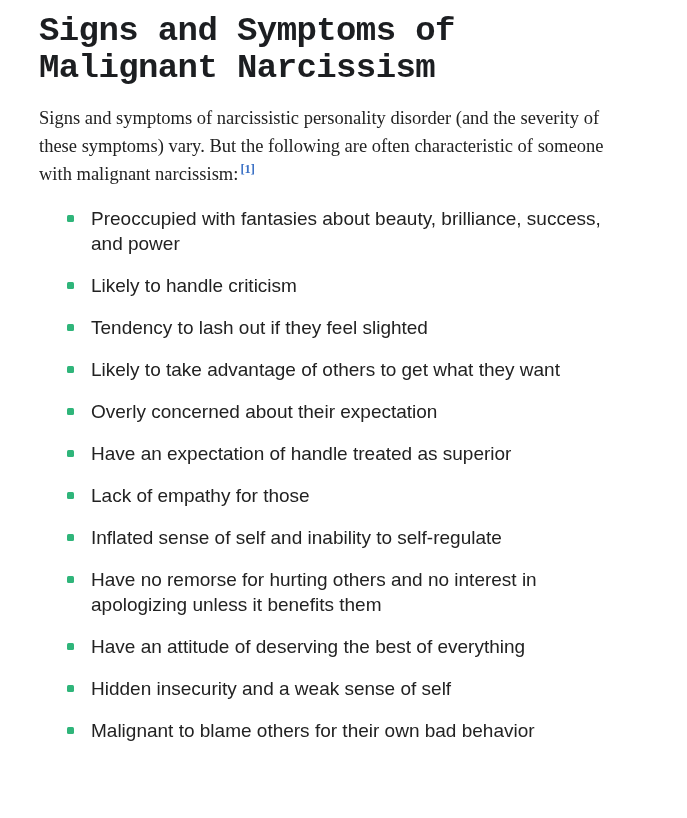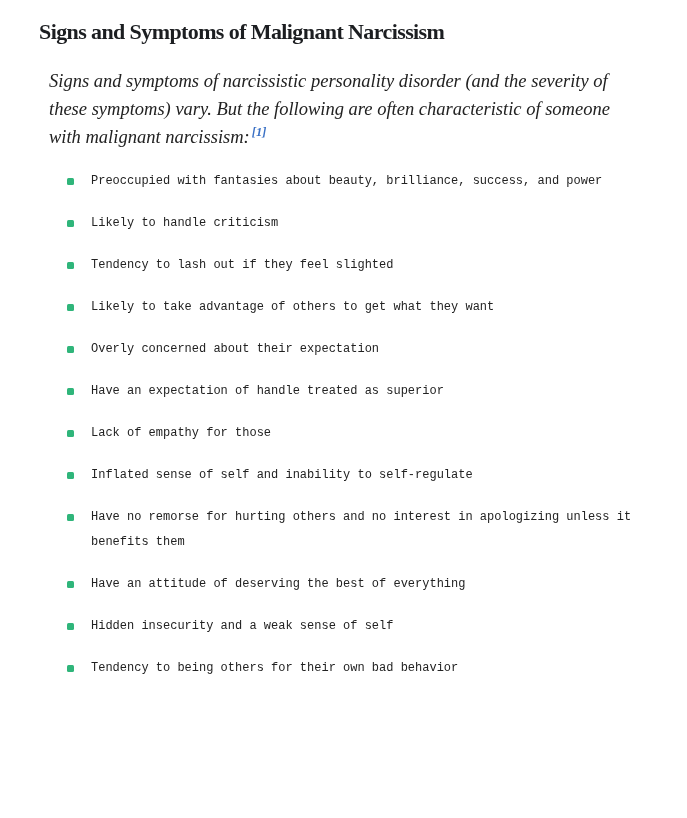--- a/index.html
+++ b/index.html
@@ -13,58 +13,57 @@
   html, body {
     width: 687px;
     height: 818px;
     background: var(--page-background);
     overflow: hidden;
   }
   .article {
     padding: 13px 48px 0 39px;
   }
   h1.article-heading {
-    font-family: Liberation Serif, serif;
+    font-family: Liberation Mono, monospace;
     font-weight: 700;
-    font-size: 22px;
+    font-size: 34px;
     line-height: 37px;
     letter-spacing: -0.6px;
     color: var(--heading-text);
     max-width: 600px;
     margin: 0 0 17px 0;
   }
   p.intro {
     font-family: "Liberation Serif", serif;
     font-size: 18.5px;
     line-height: 28px;
     color: var(--body-text);
     max-width: 600px;
-    margin: 0 0 18px 10px;
-    font-style: italic;
+    margin: 0 0 18px 0;
   }
   sup.citation {
     font-size: 12.5px;
     line-height: 0;
     vertical-align: super;
     color: var(--citation-link);
     font-weight: 700;
     cursor: pointer;
     margin-left: 2px;
     text-decoration: none;
   }
   ul.symptom-list {
     list-style: none;
     margin: 0 0 0 28px;
     max-width: 565px;
   }
   ul.symptom-list li {
     position: relative;
     padding-left: 24px;
-    font-family: Liberation Mono, monospace;
-    font-size: 12px;
+    font-family: Liberation Sans, sans-serif;
+    font-size: 19px;
     line-height: 25px;
     color: var(--body-text);
     margin-bottom: 17px;
   }
   ul.symptom-list li .bullet {
     position: absolute;
     left: 0;
     top: 9px;
     width: 7px;
     height: 7px;
@@ -86,16 +85,16 @@
     <li><span class="bullet"></span><span>Likely to handle criticism</span></li>
     <li><span class="bullet"></span><span>Tendency to lash out if they feel slighted</span></li>
     <li><span class="bullet"></span><span>Likely to take advantage of others to get what they want</span></li>
     <li><span class="bullet"></span><span>Overly concerned about their expectation</span></li>
     <li><span class="bullet"></span><span>Have an expectation of handle treated as superior</span></li>
     <li><span class="bullet"></span><span>Lack of empathy for those</span></li>
     <li><span class="bullet"></span><span>Inflated sense of self and inability to self-regulate</span></li>
     <li><span class="bullet"></span><span>Have no remorse for hurting others and no interest in apologizing unless it benefits them</span></li>
     <li><span class="bullet"></span><span>Have an attitude of deserving the best of everything</span></li>
     <li><span class="bullet"></span><span>Hidden insecurity and a weak sense of self</span></li>
-    <li><span class="bullet"></span><span>Tendency to being others for their own bad behavior</span></li>
+    <li><span class="bullet"></span><span>Malignant to blame others for their own bad behavior</span></li>
   </ul>
 
 </div>
 
 </body></html>

